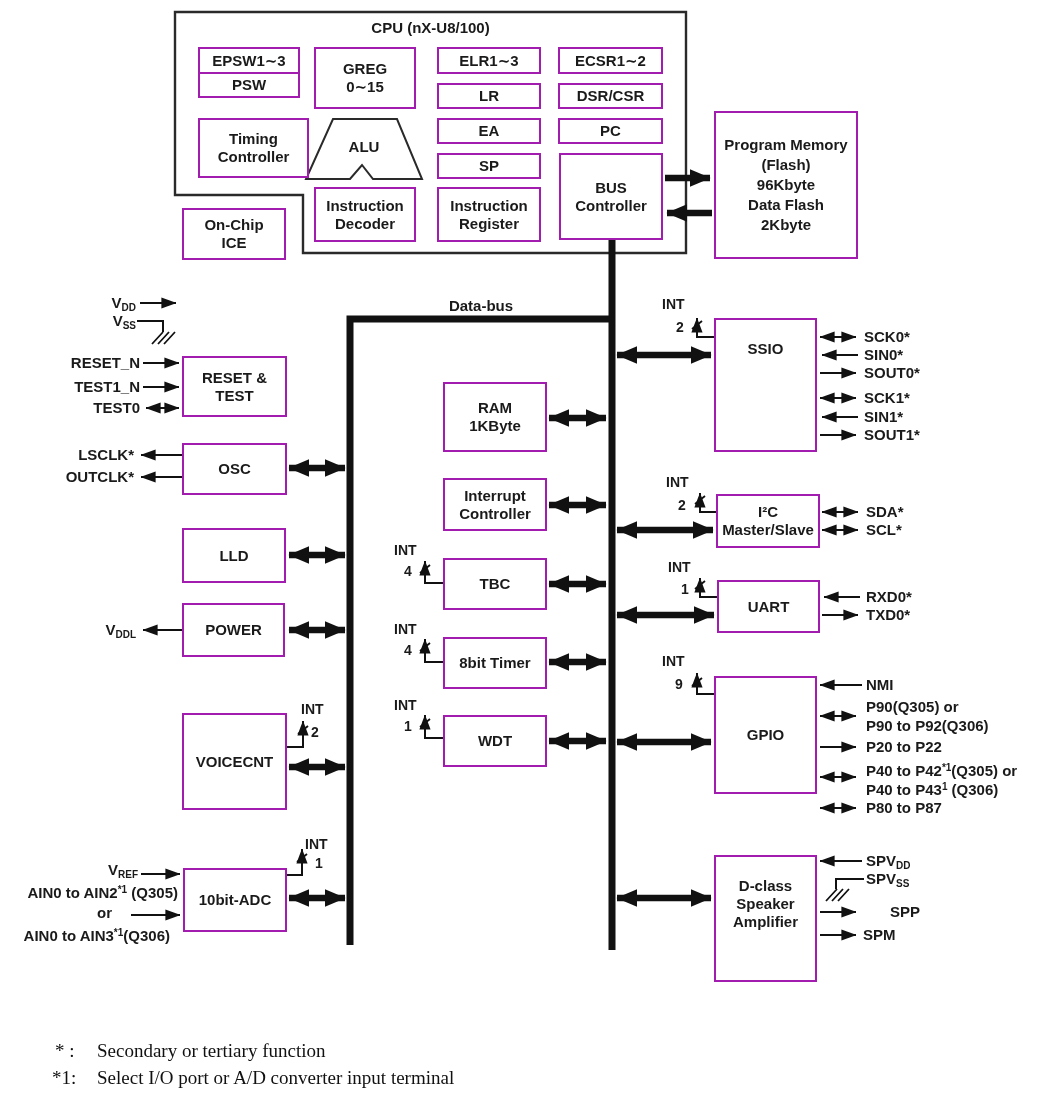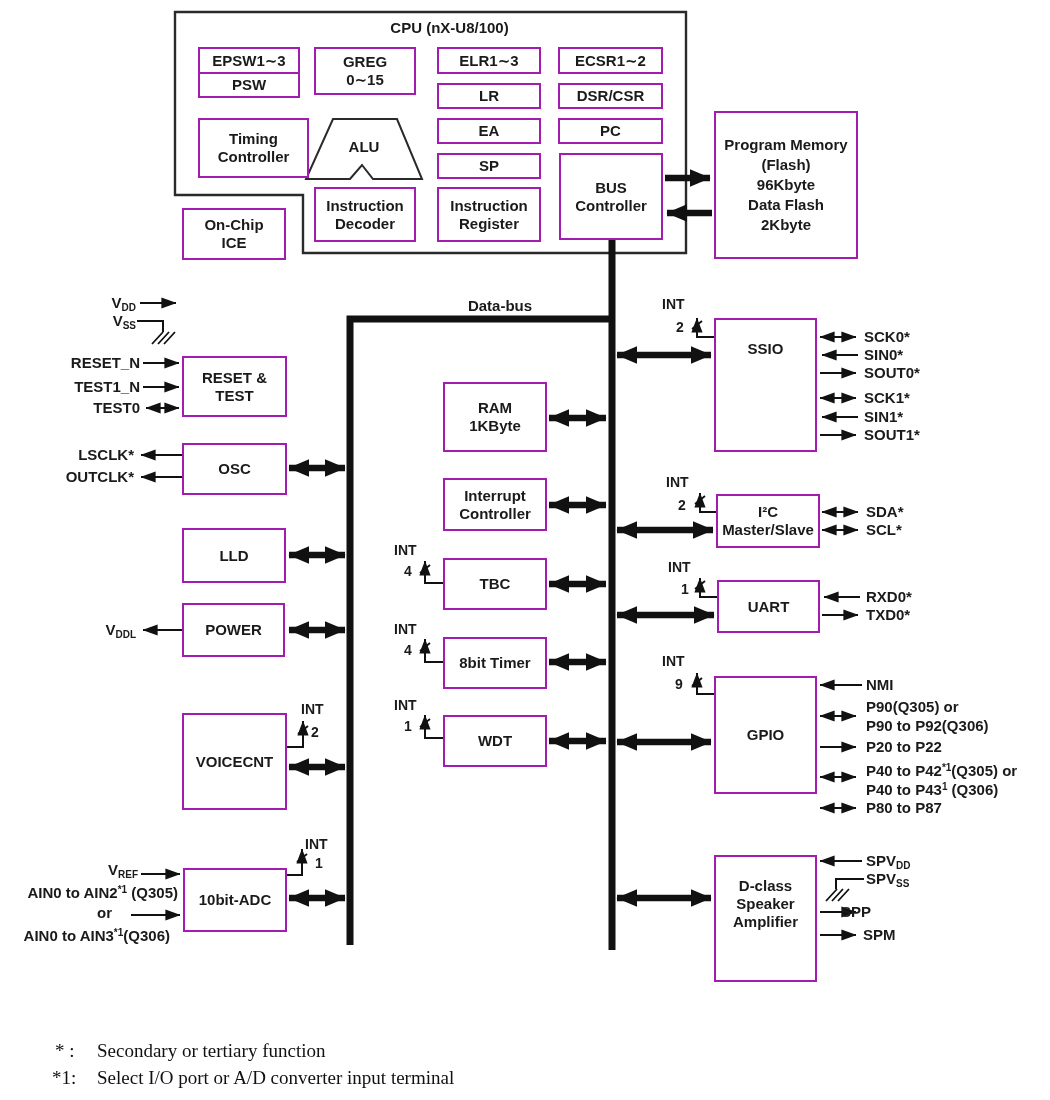--- a/index.html
+++ b/index.html
@@ -6,21 +6,21 @@
   #diagram{position:relative;width:1050px;height:1100px;background:#ffffff;overflow:hidden;
            font-family:"Liberation Sans","DejaVu Sans",sans-serif;color:#1a1a1a;}
   svg.wires{position:absolute;left:0;top:0;z-index:1;}
   .bx{position:absolute;z-index:2;border:2px solid #a21caf;background:#fff;box-sizing:border-box;
       display:flex;align-items:center;justify-content:center;text-align:center;
       font-weight:600;font-size:15px;line-height:18px;white-space:pre-line;}
   .bx.toppad{align-items:flex-start;padding-top:20px;}
   .bx.pm{line-height:20px;}
   .lb{position:absolute;z-index:3;font-weight:600;font-size:15px;line-height:16px;white-space:nowrap;}
   .lb.r{text-align:right;}
-  .lb.c{text-align:center;padding-left:19px;}
+  .lb.c{text-align:center;}
   .int{position:absolute;z-index:3;font-weight:600;font-size:14px;white-space:nowrap;}
   .fn{position:absolute;z-index:3;font-family:"Liberation Serif","DejaVu Serif",serif;
       font-weight:400;font-size:19px;color:#111;white-space:nowrap;}
   sub{font-size:10px;vertical-align:-3px;letter-spacing:0;}
   sup{font-size:10px;vertical-align:5px;}
   .alu-t{position:absolute;z-index:2;font-weight:600;font-size:15px;text-align:center;}
 </style>
 </head>
 <body>
 
@@ -120,21 +120,21 @@
     <path d="M820,912 H856" stroke="#111" stroke-width="2" marker-end="url(#mN)"></path>
     <path d="M820,935 H856" stroke="#111" stroke-width="2" marker-end="url(#mN)"></path>
   </svg>
 
   <div class="lb c" style="left:175px;top:20px;width:511px;">CPU (nX-U8/100)</div>
 
   <div class="bx" style="left:198px;top:47px;width:102px;height:27px;">EPSW1∼3</div>
   <div class="bx" style="left:198px;top:72px;width:102px;height:26px;">PSW</div>
   <div class="bx" style="left:198px;top:118px;width:111px;height:60px;">Timing
 Controller</div>
-  <div class="bx" style="left:314px;top:47px;width:102px;height:48px;">GREG
+  <div class="bx" style="left:314px;top:47px;width:102px;height:62px;">GREG
 0∼15</div>
   <div class="alu-t" style="left:334px;top:138px;width:60px;">ALU</div>
   <div class="bx" style="left:314px;top:187px;width:102px;height:55px;">Instruction
 Decoder</div>
   <div class="bx" style="left:437px;top:47px;width:104px;height:27px;">ELR1∼3</div>
   <div class="bx" style="left:437px;top:83px;width:104px;height:26px;">LR</div>
   <div class="bx" style="left:437px;top:118px;width:104px;height:26px;">EA</div>
   <div class="bx" style="left:437px;top:153px;width:104px;height:26px;">SP</div>
   <div class="bx" style="left:437px;top:187px;width:104px;height:55px;">Instruction
 Register</div>
@@ -227,21 +227,21 @@
   <div class="lb" style="left:866px;top:677px;">NMI</div>
   <div class="lb" style="left:866px;top:699px;">P90(Q305) or</div>
   <div class="lb" style="left:866px;top:718px;">P90 to P92(Q306)</div>
   <div class="lb" style="left:866px;top:739px;">P20 to P22</div>
   <div class="lb" style="left:866px;top:760px;"><span>P40 to P42</span><sup>*1</sup><span>(Q305) or</span></div>
   <div class="lb" style="left:866px;top:779px;"><span>P40 to P43</span><sup>1</sup><span> (Q306)</span></div>
   <div class="lb" style="left:866px;top:800px;">P80 to P87</div>
 
   <div class="lb" style="left:866px;top:853px;"><span>SPV</span><sub>DD</sub></div>
   <div class="lb" style="left:866px;top:871px;"><span>SPV</span><sub>SS</sub></div>
-  <div class="lb" style="left:841px;top:904px;text-align:right;">SPP</div>
+  <div class="lb" style="left:890px;top:904px;text-align:right;">SPP</div>
   <div class="lb" style="left:863px;top:927px;">SPM</div>
 
   <div class="fn" style="left:55px;top:1040px;">* :</div>
   <div class="fn" style="left:97px;top:1040px;">Secondary or tertiary function</div>
   <div class="fn" style="left:52px;top:1067px;">*1:</div>
   <div class="fn" style="left:97px;top:1067px;">Select I/O port or A/D converter input terminal</div>
 
 </div>
 
 </body></html>

